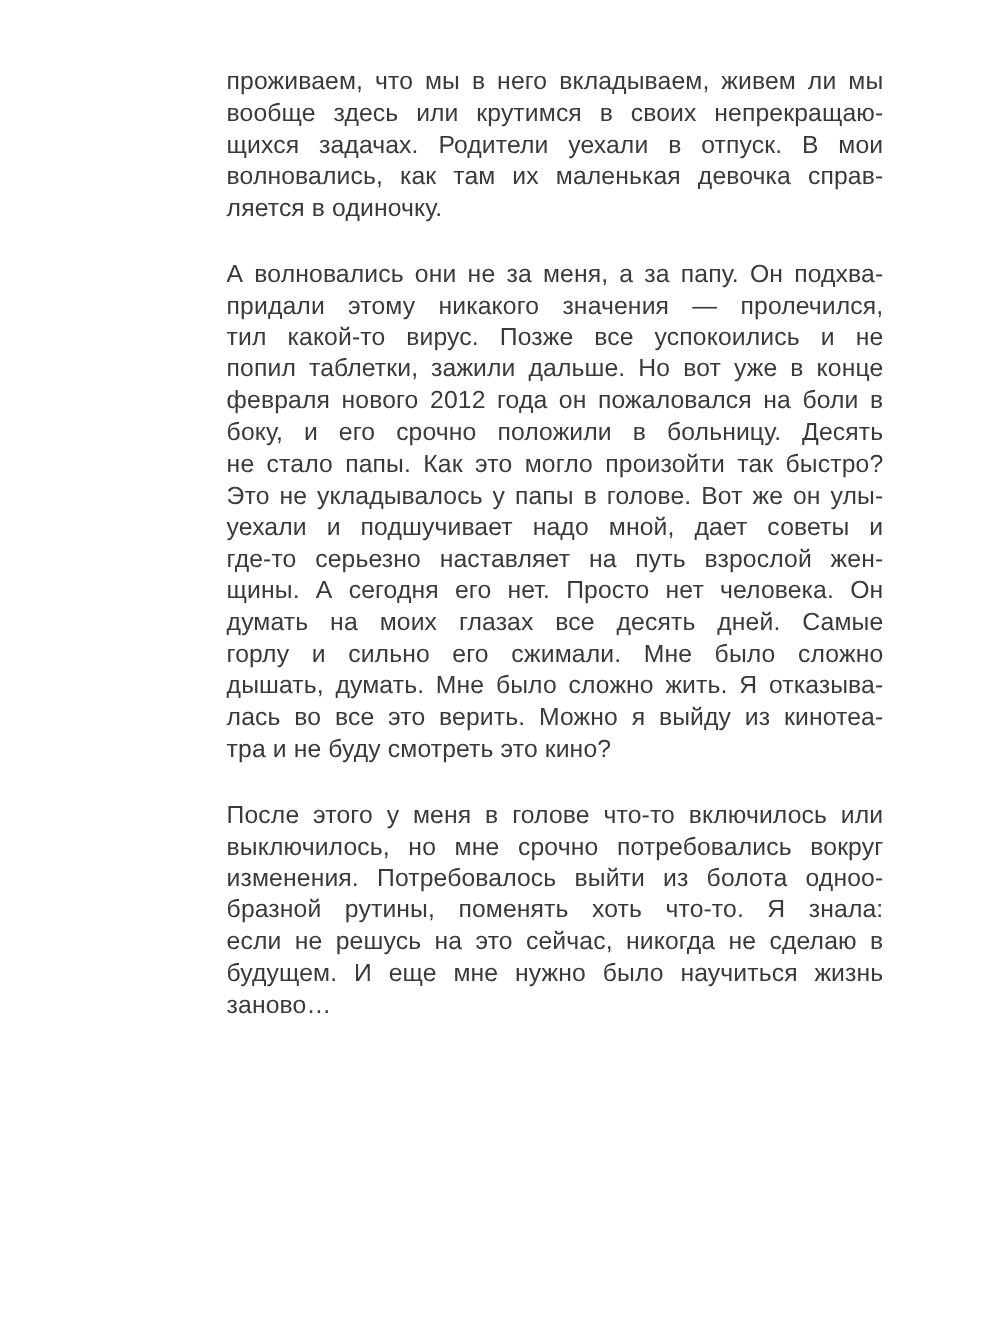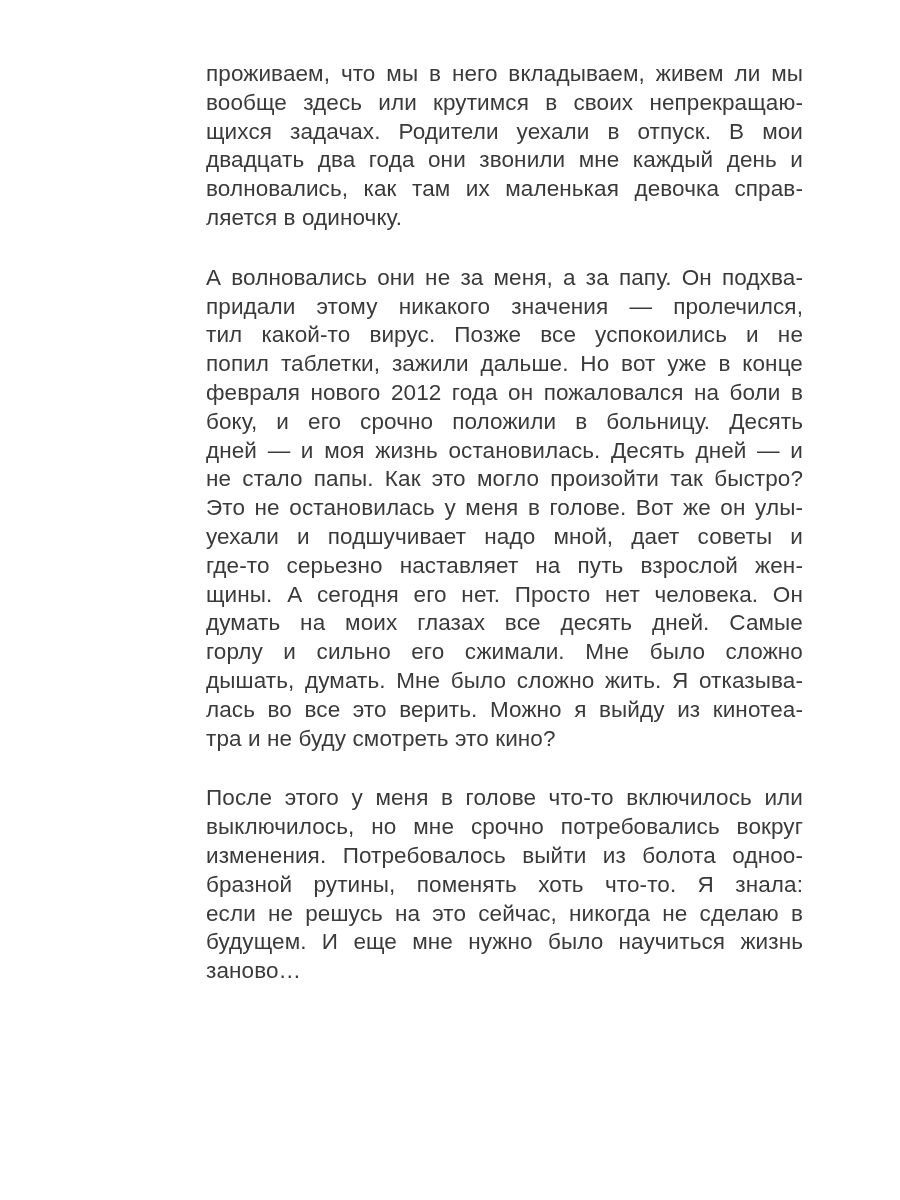--- a/index.html
+++ b/index.html
@@ -44,35 +44,33 @@
 </head>
 <body>
 
 <div class="page">
   <div class="text-column">
 
     <div class="paragraph">
       <div class="line">проживаем, что мы в него вкладываем, живем ли мы</div>
       <div class="line">вообще здесь или крутимся в своих непрекращаю-</div>
       <div class="line">щихся задачах. Родители уехали в отпуск. В мои</div>
-      <div class="line">двадцать два года они звонили мне каждый день и</div>
       <div class="line">волновались, как там их маленькая девочка справ-</div>
       <div class="line last">ляется в одиночку.</div>
     </div>
 
     <div class="paragraph">
       <div class="line">А волновались они не за меня, а за папу. Он подхва-</div>
       <div class="line">придали этому никакого значения — пролечился,</div>
       <div class="line">тил какой-то вирус. Позже все успокоились и не</div>
       <div class="line">попил таблетки, зажили дальше. Но вот уже в конце</div>
       <div class="line">февраля нового 2012 года он пожаловался на боли в</div>
       <div class="line">боку, и его срочно положили в больницу. Десять</div>
-      <div class="line">дней — и моя жизнь остановилась. Десять дней — и</div>
       <div class="line">не стало папы. Как это могло произойти так быстро?</div>
-      <div class="line">Это не остановилась у меня в голове. Вот же он улы-</div>
+      <div class="line">Это не укладывалось у папы в голове. Вот же он улы-</div>
       <div class="line">уехали и подшучивает надо мной, дает советы и</div>
       <div class="line">где-то серьезно наставляет на путь взрослой жен-</div>
       <div class="line">щины. А сегодня его нет. Просто нет человека. Он</div>
       <div class="line">думать на моих глазах все десять дней. Самые</div>
       <div class="line">горлу и сильно его сжимали. Мне было сложно</div>
       <div class="line">дышать, думать. Мне было сложно жить. Я отказыва-</div>
       <div class="line">лась во все это верить. Можно я выйду из кинотеа-</div>
       <div class="line last">тра и не буду смотреть это кино?</div>
     </div>
 

